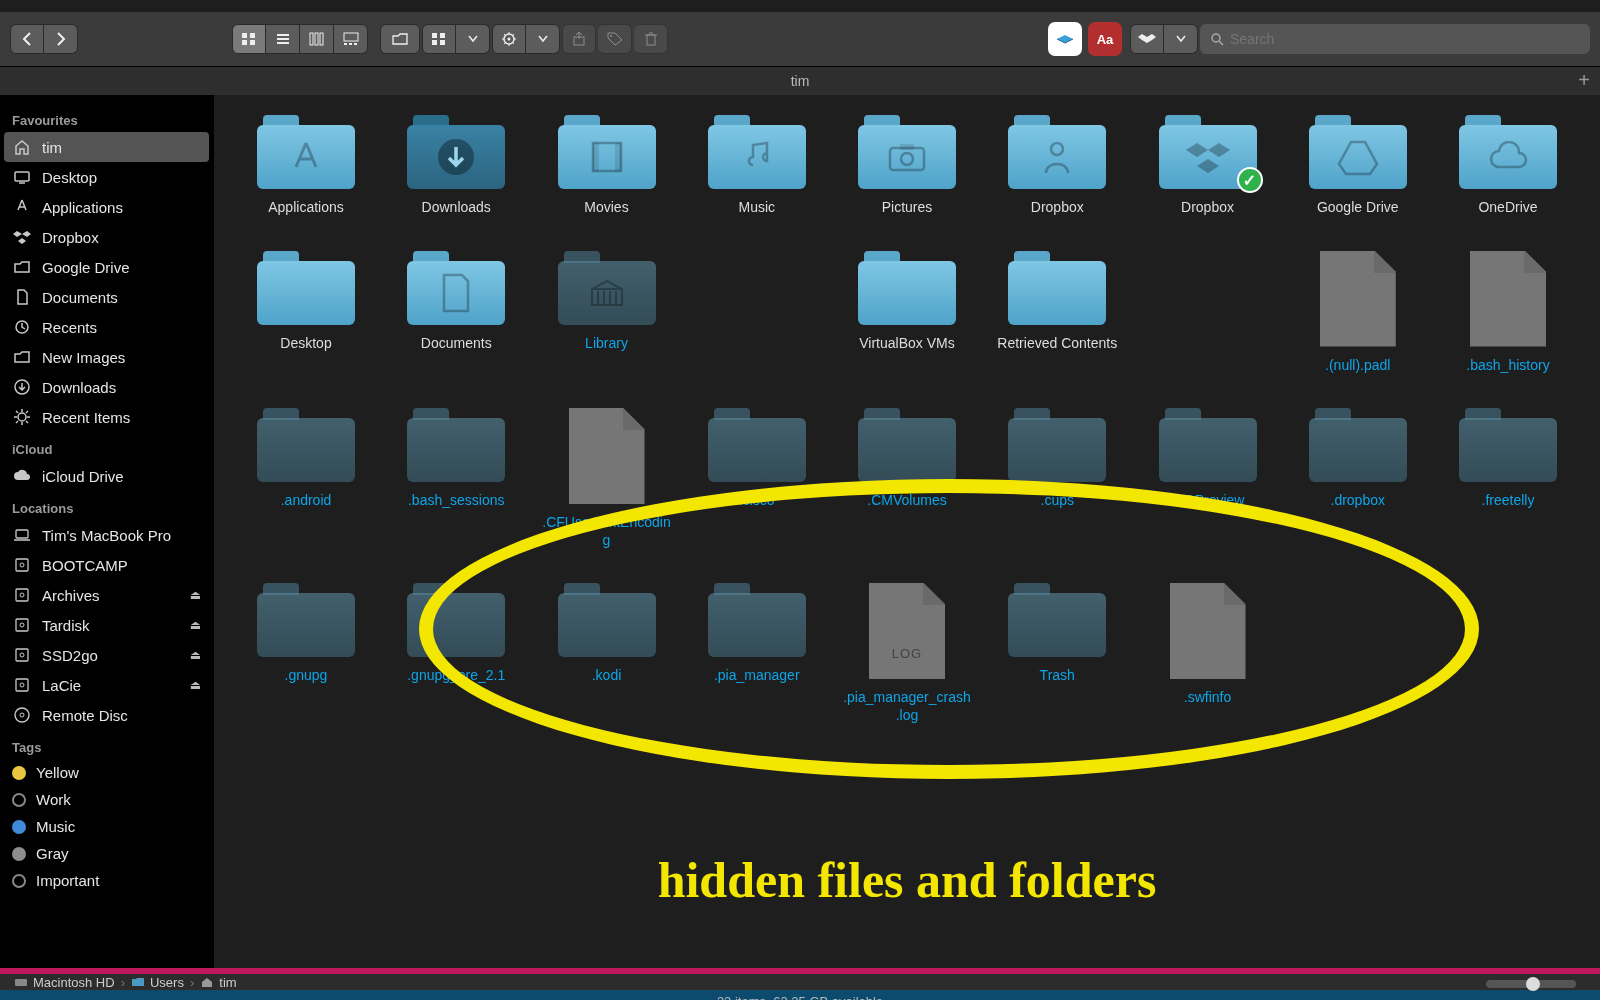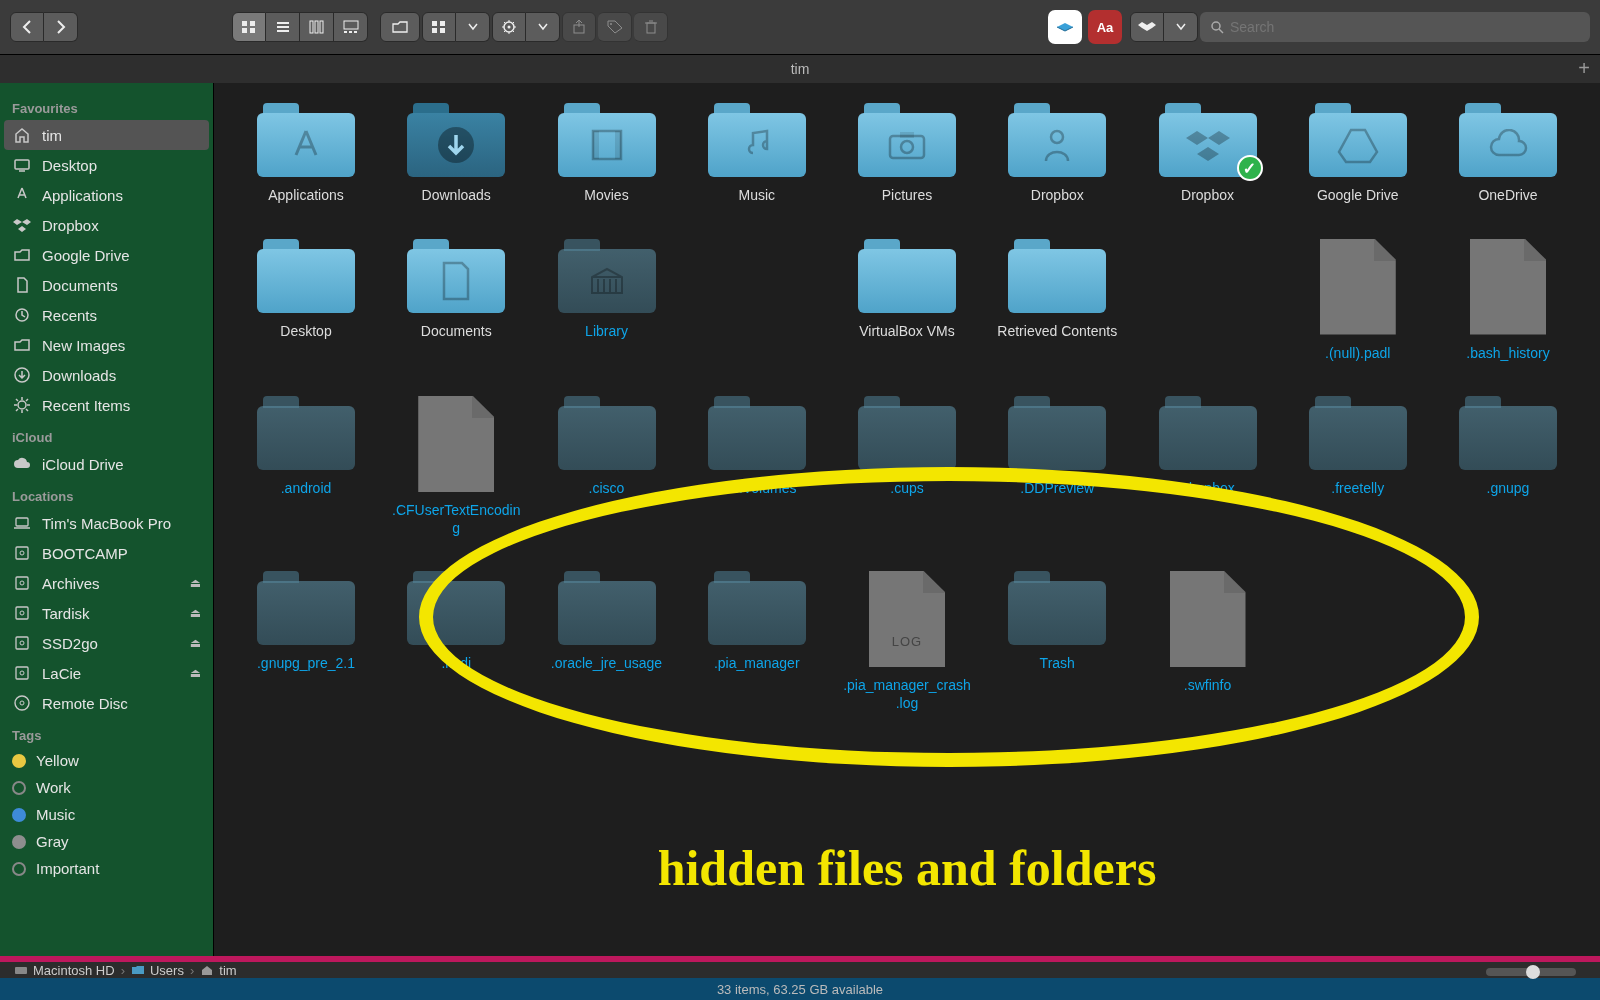--- a/index.html
+++ b/index.html
@@ -1,19 +1,19 @@
 <!DOCTYPE html>
 <html><head>
 <meta charset="utf-8">
 <style>
   * { box-sizing: border-box; margin: 0; padding: 0; font-family: -apple-system, "Helvetica Neue", Arial, sans-serif; }
   body { width: 1600px; height: 1000px; background: #1e1e1e; color: #ddd; overflow: hidden; position: relative; }
 
   
-  .toolbar { height: 55px; background: #3b3b3b; display: flex; align-items: center; padding: 0 10px; gap: 2px; border-bottom: 1px solid #000; }
+  .toolbar { height: 55px; background: #3b3b3b; display: flex; align-items: center; padding: 0 10px; gap: 2px; border-bottom: 1px solid #000; margin-top: 12px; }
   .tb-group { display: flex; gap: 0; }
   .tb-btn { height: 30px; min-width: 34px; background: #5c5c5c; border: 1px solid #2a2a2a; display: flex; align-items: center; justify-content: center; color: #eee; font-size: 14px; }
   .tb-btn.first { border-radius: 6px 0 0 6px; }
   .tb-btn.last { border-radius: 0 6px 6px 0; }
   .tb-btn.solo { border-radius: 6px; }
   .tb-btn + .tb-btn { border-left: none; }
   .tb-btn.active { background: #7a7a7a; }
   .tb-btn.disabled { opacity: .45; }
   .tb-spacer { width: 150px; }
   .tb-app { width: 34px; height: 34px; border-radius: 7px; display:flex; align-items:center; justify-content:center; margin-left:4px; }
@@ -21,21 +21,21 @@
   .tb-app.red { background:#b32f2f; color:#fff; font-size:13px; font-weight:600; }
   .search { flex:1; max-width:390px; height:30px; background:#555; border-radius:6px; display:flex; align-items:center; padding:0 10px; color:#aaa; gap:6px; }
   .search input { background:transparent; border:none; outline:none; color:#ddd; font-size:14px; flex:1; }
 
   
   .titlebar { height:28px; background:#2e2e2e; display:flex; align-items:center; justify-content:center; color:#bbb; font-size:14px; position:relative; }
   .tab-plus { position:absolute; right:10px; top:2px; color:#999; font-size:20px; font-weight:300; }
 
   
   .body { display:flex; height: calc(1000px - 55px - 28px - 22px - 22px); }
-  .sidebar { width:214px; background:#14532d; overflow-y:auto; border-right:1px solid #000; padding:8px 0 20px 0; }
+  .sidebar { width:214px; background:#000000; overflow-y:auto; border-right:1px solid #000; padding:8px 0 20px 0; }
   .sb-header { color:#9a9a9a; font-size:13px; font-weight:600; padding:10px 12px 4px 12px; }
   .sb-item { display:flex; align-items:center; gap:10px; padding:5px 12px; font-size:15px; color:#e5e5e5; cursor:default; position:relative; }
   .sb-item.selected { background:#545454; border-radius:4px; margin:0 4px; padding-left:8px; }
   .sb-icon { width:20px; height:20px; display:flex; align-items:center; justify-content:center; color:#bfbfbf; flex-shrink:0; }
   .sb-eject { position:absolute; right:12px; color:#bbb; font-size:12px; }
   .sb-tag { width:14px; height:14px; border-radius:50%; border:2px solid #888; }
   .content { flex:1; background:#1e1e1e; overflow:auto; position:relative; padding:20px 26px; }
   .grid { display:grid; grid-template-columns: repeat(9, 132px); gap-column:0; row-gap: 34px; justify-content: space-between; }
   .item { display:flex; flex-direction:column; align-items:center; gap:10px; width:132px; }
   .item-label { font-size:14px; color:#ddd; text-align:center; line-height:1.25; max-width:130px; word-break:break-word; }
@@ -605,20 +605,27 @@
           <div class="item-label">.bash_history</div>
         </div>
         <div class="item hidden">
           <div class="folder dim">
             <div class="tab"></div>
             <div class="body-f"></div>
           </div>
           <div class="item-label">.android</div>
         </div>
         <div class="item hidden">
+          <div class="folder dim">
+            <div class="tab"></div>
+            <div class="body-f"></div>
+          </div>
+          <div class="item-label">.bash_sessions</div>
+        </div>
+        <div class="item hidden">
           <div class="file dim">
             <div class="corner"></div>
           </div>
           <div class="item-label">.CFUserTextEncoding</div>
         </div>
         <div class="item hidden">
           <div class="folder dim">
             <div class="tab"></div>
             <div class="body-f"></div>
           </div>
@@ -672,27 +679,20 @@
             <div class="body-f"></div>
           </div>
           <div class="item-label">.gnupg_pre_2.1</div>
         </div>
         <div class="item hidden">
           <div class="folder dim">
             <div class="tab"></div>
             <div class="body-f"></div>
           </div>
           <div class="item-label">.kodi</div>
-        </div>
-        <div class="item hidden">
-          <div class="folder dim">
-            <div class="tab"></div>
-            <div class="body-f"></div>
-          </div>
-          <div class="item-label">.oracle_jre_usage</div>
         </div>
         <div class="item hidden">
           <div class="folder dim">
             <div class="tab"></div>
             <div class="body-f"></div>
           </div>
           <div class="item-label">.pia_manager</div>
         </div>
         <div class="item hidden">
           <div class="file dim log">

